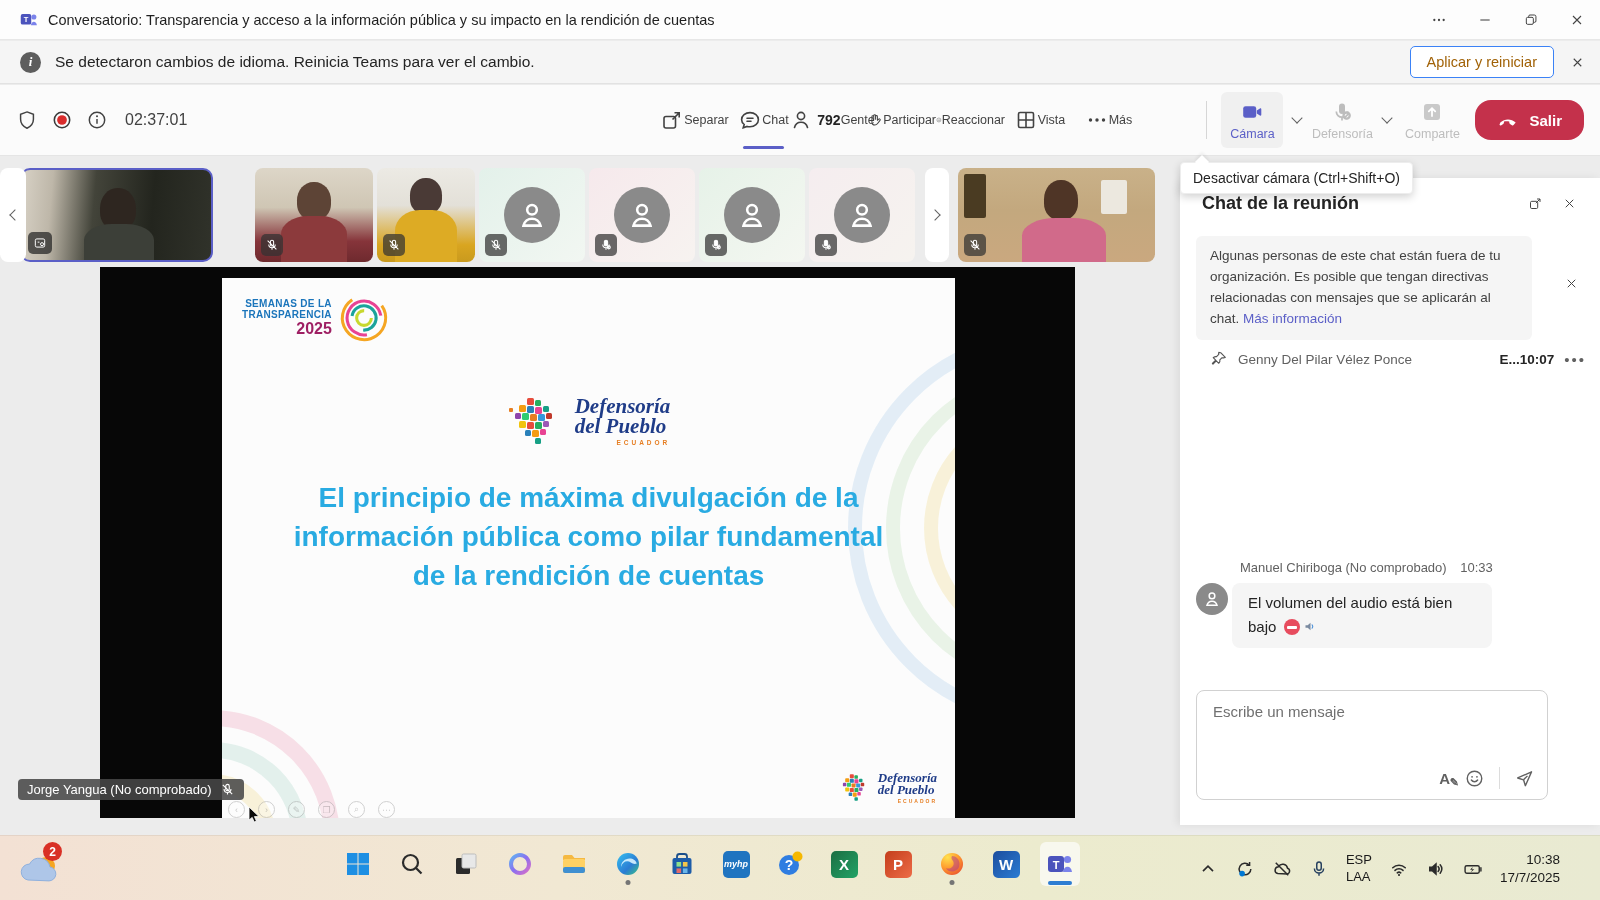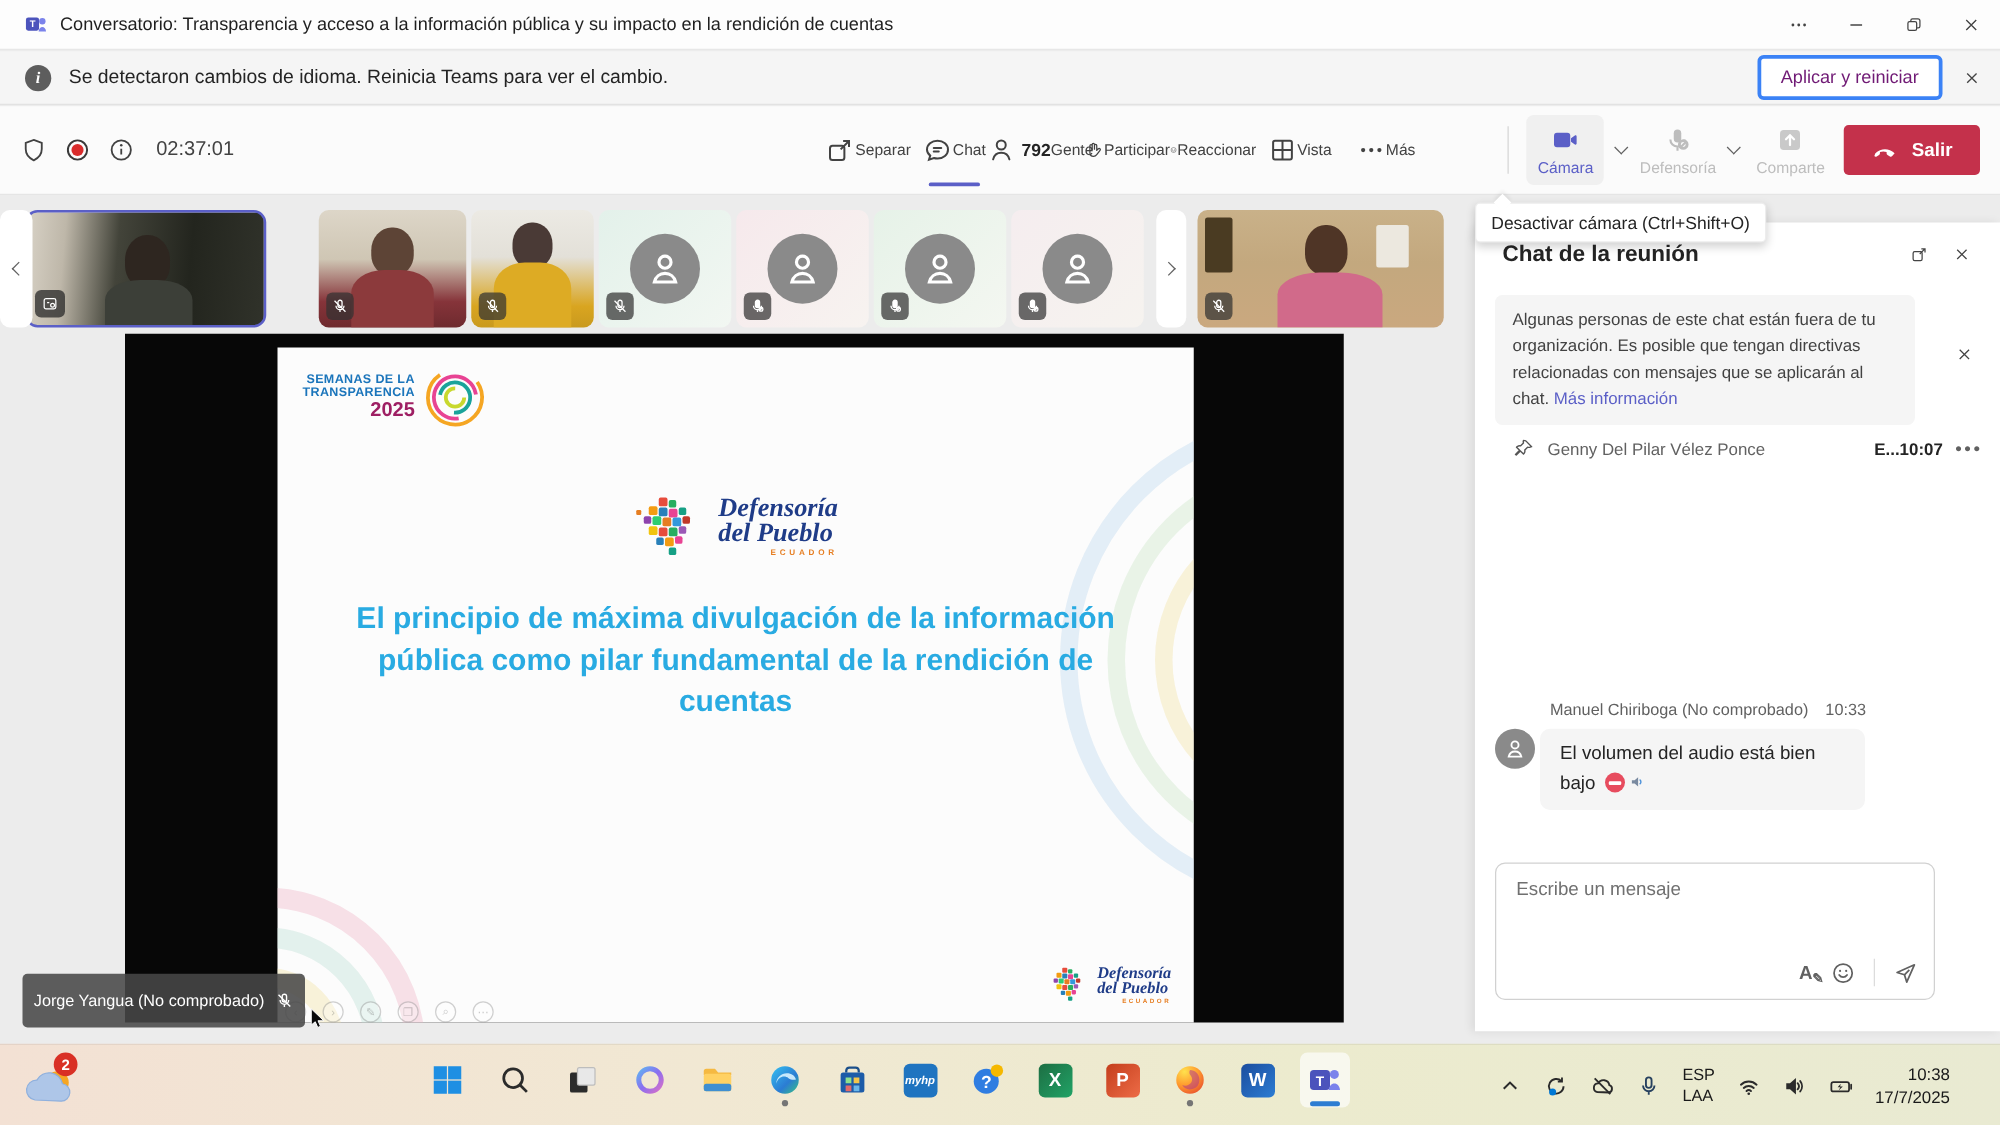--- a/index.html
+++ b/index.html
@@ -12,21 +12,21 @@
   .tb-icon { width:18px; height:18px; margin-left:20px; }
   .tb-title { margin-left:10px; font-size:14.5px; color:#1f1f1f; }
   .tb-controls { margin-left:auto; display:flex; align-items:center; height:100%; }
   .tb-btn { width:46px; height:100%; display:flex; align-items:center; justify-content:center; color:#444; cursor:pointer; }
   .tb-btn svg { width:16px; height:16px; }
 
   
   .banner { position:absolute; left:0; top:41px; width:1600px; height:43px; background:#f5f5f5; border-bottom:1px solid #e2e2e2; display:flex; align-items:center; }
   .banner-info { width:21px; height:21px; border-radius:50%; background:#5d5d5d; color:#fff; font-size:13px; font-weight:bold; display:flex; align-items:center; justify-content:center; margin-left:20px; font-family:"Liberation Serif",serif; font-style:italic; }
   .banner-text { margin-left:14px; font-size:15.5px; color:#242424; }
-  .banner-action { margin-left:auto; border:3px solid #3b82f6; background:#fff; border-radius:5px; padding:7px 16px; font-size:14.5px; color:#701a75; cursor:pointer; }
+  .banner-action { margin-left:auto; border:1px solid #3b82f6; background:#fff; border-radius:5px; padding:7px 16px; font-size:14.5px; color:#a16207; cursor:pointer; }
   .banner-close { width:46px; display:flex; justify-content:center; color:#444; cursor:pointer; }
   .banner-close svg, .chx svg { width:15px; height:15px; }
 
   
   .toolbar { position:absolute; left:0; top:85px; width:1600px; height:71px; background:#fbfbfb; border-bottom:1px solid #e5e5e5; }
   .tl-left { position:absolute; left:16px; top:0; height:100%; display:flex; align-items:center; gap:13px; }
   .tl-left svg { width:22px; height:22px; }
   .timer { font-size:16px; color:#424242; margin-left:4px; }
   .center-btns { position:absolute; left:660px; top:0; height:100%; display:flex; align-items:center; }
   .cbtn { width:69px; height:100%; display:flex; align-items:center; justify-content:center; gap:0; color:#424242; cursor:pointer; position:relative; }
@@ -38,21 +38,21 @@
   .right-ctl { position:absolute; right:16px; top:0; height:100%; display:flex; align-items:center; }
   .vdiv { width:1px; height:38px; background:#d6d6d6; margin:0 14px; }
   .devbtn { display:flex; flex-direction:column; align-items:center; justify-content:center; gap:3px; width:62px; height:56px; border-radius:6px; cursor:pointer; }
   .devbtn svg { width:24px; height:24px; }
   .devbtn .lbl { font-size:12.5px; }
   .devbtn.cam { background:#f0f0f0; }
   .devbtn.cam .lbl { color:#5b5fc7; }
   .devbtn.off .lbl { color:#bdbdbd; }
   .chev { width:20px; height:40px; display:flex; align-items:center; justify-content:center; cursor:pointer; margin:0 4px; }
   .chev i, .strip-nav i { display:block; width:8px; height:8px; border-right:1.8px solid #616161; border-bottom:1.8px solid #616161; transform:rotate(45deg); margin-top:-4px; }
-  .leave { margin-left:12px; background:#c4314b; color:#fff; border-radius:4px; height:40px; padding:0 22px; display:flex; align-items:center; gap:10px; font-size:15px; font-weight:bold; cursor:pointer; }
+  .leave { margin-left:12px; background:#c4314b; color:#fff; border-radius:16px; height:40px; padding:0 22px; display:flex; align-items:center; gap:10px; font-size:15px; font-weight:bold; cursor:pointer; }
   .leave svg { width:22px; height:22px; }
 
   
   .strip { position:absolute; top:165px; left:0; width:1180px; height:102px; }
   .thumb { position:absolute; top:3px; height:94px; border-radius:8px; overflow:hidden; cursor:pointer; }
   .selfview { left:20px; width:193px; border:2.5px solid #5b5fc7; border-radius:10px; }
   .micbadge { position:absolute; left:6px; bottom:6px; width:22px; height:22px; border-radius:5px; background:rgba(50,50,50,.72); display:flex; align-items:center; justify-content:center; }
   .micbadge svg { width:14px; height:14px; }
   .fxbadge { position:absolute; left:6px; bottom:6px; width:24px; height:22px; border-radius:5px; background:rgba(40,40,40,.75); display:flex; align-items:center; justify-content:center; }
   .fxbadge svg { width:14px; height:14px; }
@@ -68,26 +68,26 @@
   
   .stage { position:absolute; left:100px; top:267px; width:975px; height:551px; background:#070707; }
   .slide { position:absolute; left:122px; top:11px; width:733px; height:540px; background:#fcfcfc; overflow:hidden; }
   .ev-logo { position:absolute; left:20px; top:14px; display:flex; align-items:center; gap:6px; }
   .ev-text { text-align:right; line-height:1.1; }
   .ev-text .l1 { font-size:10px; font-weight:bold; color:#1b75bb; letter-spacing:.3px; }
   .ev-text .yr { font-size:16px; font-weight:bold; color:#9e1f63; }
   .org-logo { position:absolute; left:0; right:0; top:118px; display:flex; align-items:center; justify-content:center; gap:10px; }
   .org-name { line-height:.95; font-family:"Liberation Serif",serif; font-style:italic; font-weight:bold; color:#1f3c88; font-size:21px; }
   .org-name .country { display:block; font-family:"Liberation Sans",sans-serif; font-style:normal; font-size:6.5px; letter-spacing:3px; color:#e67e22; text-align:right; margin-top:3px; }
-  .slide-title { position:absolute; left:55px; right:55px; top:200px; text-align:center; font-size:24px; font-weight:bold; color:#29abe2; line-height:1.4; }
+  .slide-title { position:absolute; left:55px; right:55px; top:200px; text-align:center; font-size:28px; font-weight:bold; color:#29abe2; line-height:1.4; }
   .foot-logo { position:absolute; right:18px; bottom:14px; display:flex; align-items:center; gap:6px; }
   .foot-logo .org-name { font-size:13px; }
   .foot-logo .country { font-size:5px; letter-spacing:2px; }
   .deco { position:absolute; opacity:.4; }
-  .nametag { position:absolute; left:18px; top:779px; height:43px; background:rgba(72,72,72,.88); border-radius:4px; display:flex; align-items:center; gap:8px; padding:0 9px; z-index:5; }
+  .nametag { position:absolute; left:18px; top:779px; height:21px; background:rgba(72,72,72,.88); border-radius:4px; display:flex; align-items:center; gap:8px; padding:0 9px; z-index:5; }
   .nametag .nm { color:#fff; font-size:13px; }
   .nametag svg { width:15px; height:15px; }
   .ghost-ctl { position:absolute; left:228px; top:801px; display:flex; gap:13px; opacity:.45; z-index:4; }
   .ghost-ctl .gc { width:17px; height:17px; border-radius:50%; border:1px solid #9a9a9a; background:rgba(255,255,255,.55); color:#8a8a8a; font-size:9px; display:flex; align-items:center; justify-content:center; cursor:pointer; }
   .cursor-arrow { position:absolute; left:248px; top:806px; z-index:6; width:13px; height:17px; }
 
   
   .tooltip { position:absolute; left:1180px; top:162px; height:32px; background:#fff; border:1px solid #ededed; border-radius:4px; box-shadow:0 3px 8px rgba(0,0,0,.18); display:flex; align-items:center; padding:0 12px; font-size:14px; color:#242424; z-index:60; }
   .tooltip::before { content:""; position:absolute; top:-6px; left:16px; width:10px; height:10px; background:#fff; transform:rotate(45deg); box-shadow:-2px -2px 3px rgba(0,0,0,.06); }
 

